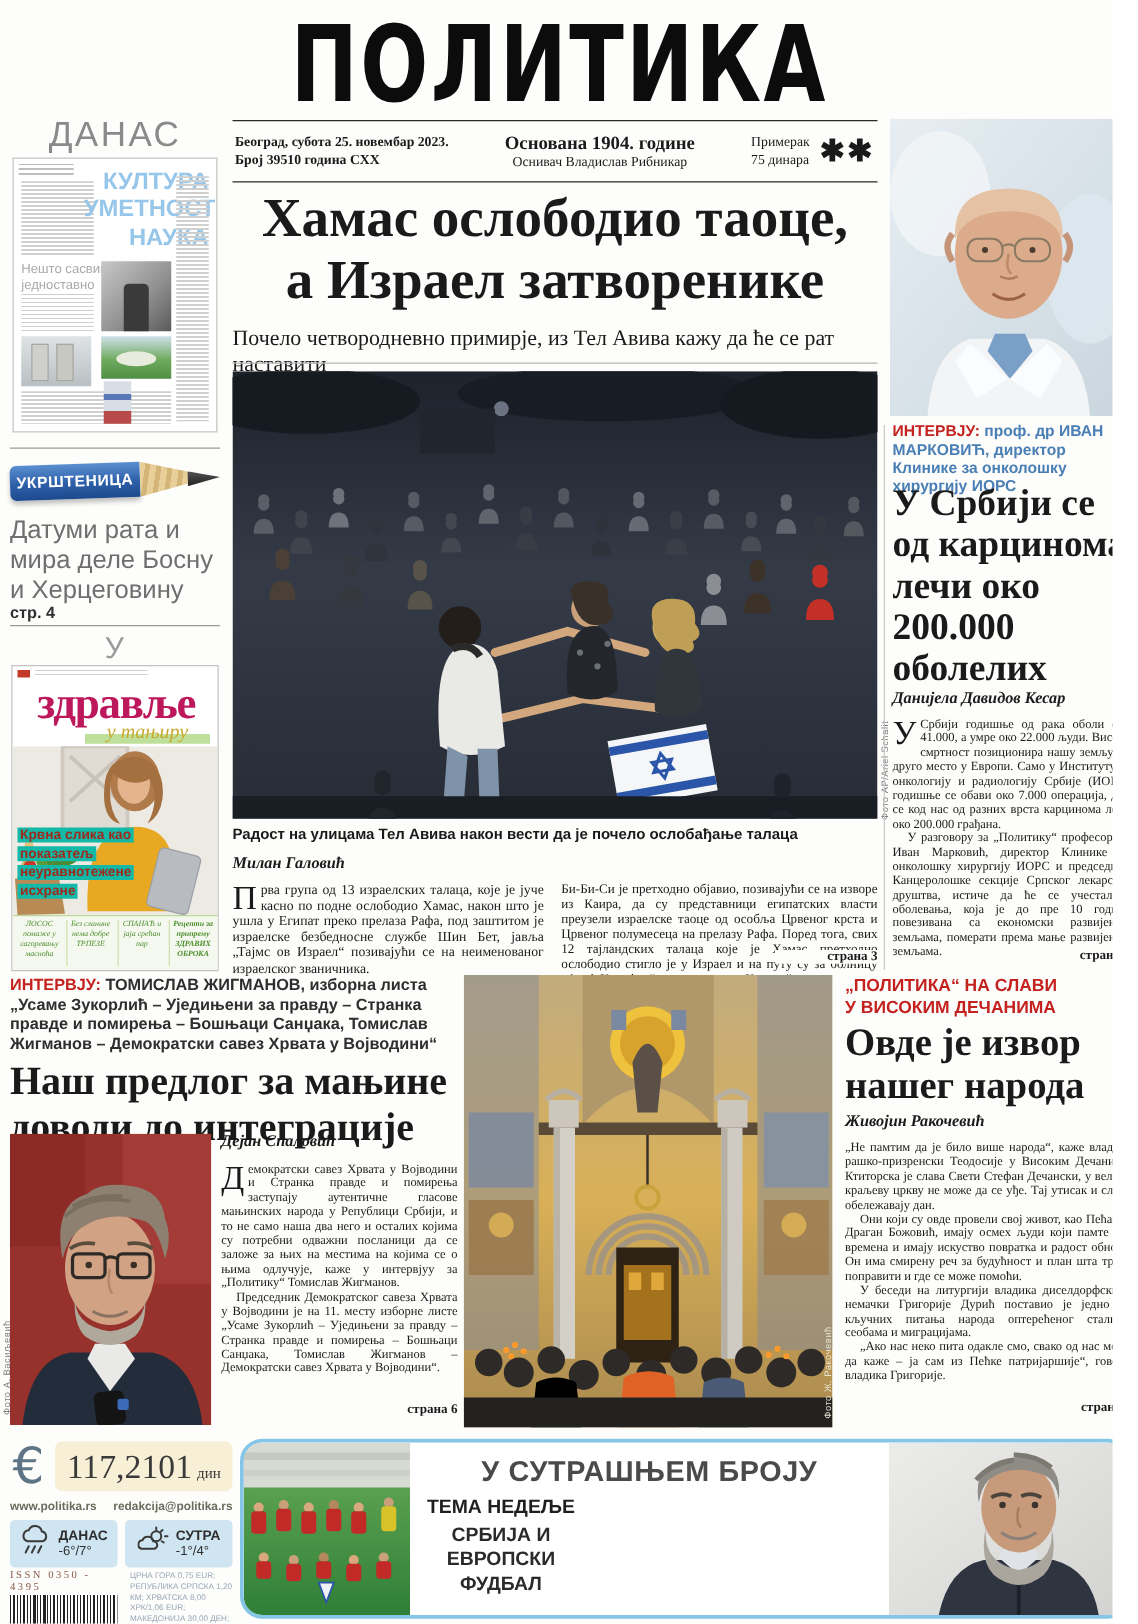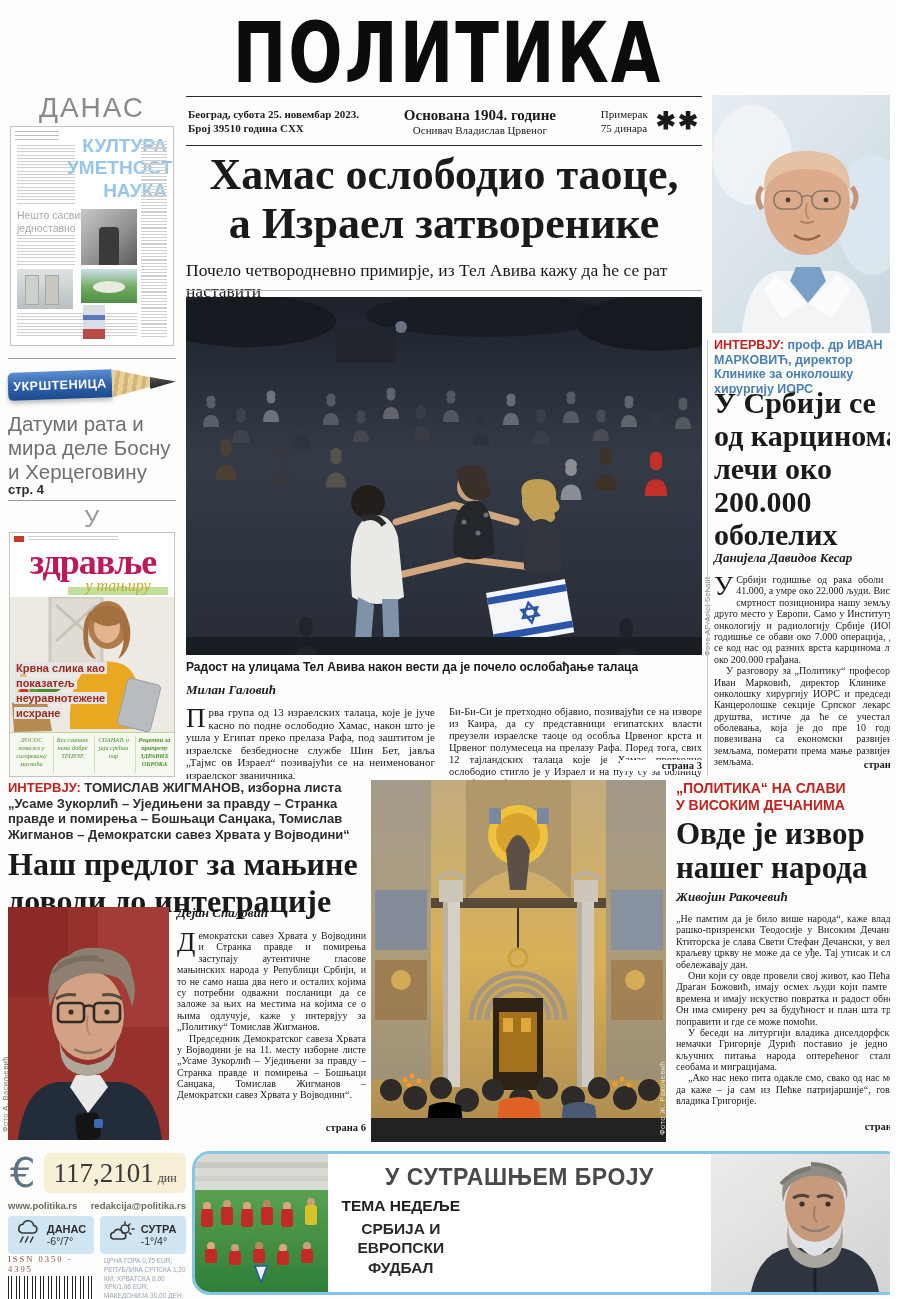--- a/index.html
+++ b/index.html
@@ -43,21 +43,21 @@
 
   <div class="abs logo ctr" style="left:190px; top:4px; width:515px;">ПОЛИТИКА</div>
 
   <div class="abs" style="left:186px; top:96px; width:516px; height:50px; border-top:1.5px solid #2a2a2a; border-bottom:1.5px solid #2a2a2a; display:flex; align-items:center; justify-content:space-between; padding:0 2px;">
     <div style="font-size:11px; font-weight:700; line-height:1.3;">
       <div>Београд, субота 25. новембар 2023.</div>
       <div>Број 39510 година CXX</div>
     </div>
     <div class="ctr">
       <div style="font-size:15px; font-weight:700;">Основана 1904. године</div>
-      <div style="font-size:11px;">Оснивач Владислав Црвеног</div>
+      <div style="font-size:11px;">Оснивач Владислав Рибникар</div>
     </div>
     <div style="display:flex; align-items:center; gap:8px;">
       <div style="font-size:11px; line-height:1.3;">
         <div>Примерак</div>
         <div>75 динара</div>
       </div>
       <div style="font-size:24px; letter-spacing:2px; font-weight:700;">✱✱</div>
     </div>
   </div>
 
@@ -125,21 +125,21 @@
       <path d="M104,78 l26,44 -18,8 -20,-40 z" fill="#e8a821"></path>
       <rect x="112" y="84" width="34" height="48" rx="4" transform="rotate(14 129 108)" fill="#b8bcc0" stroke="#9aa0a6"></rect>
       <path d="M2,106 l34,-8 6,36 -38,1 z" fill="#b98b54"></path>
       <path d="M6,96 q10,-14 4,-26 q10,8 8,26 z" fill="#d9b36a"></path>
       <circle cx="14" cy="96" r="5" fill="#c8372a"></circle>
       <circle cx="24" cy="92" r="5" fill="#5f9a3a"></circle>
       <path d="M28,92 q14,-12 26,-4 q-4,10 -26,8 z" fill="#4d8a33"></path>
       <path d="M4,90 q8,-10 6,-18 l6,2 q2,10 -4,18 z" fill="#e6c27e"></path>
     </svg>
     <div class="abs sans" style="left:4px; top:128px; width:96px; font-size:11px; font-weight:700; line-height:1.35; color:#9c2b1e;">
-      <span style="background:#e5e5e5; padding:0 2px; -webkit-box-decoration-break:clone; box-decoration-break:clone;">Крвна слика као показатељ неуравнотежене исхране</span>
+      <span style="background:#14b8a6; padding:0 2px; -webkit-box-decoration-break:clone; box-decoration-break:clone;">Крвна слика као показатељ неуравнотежене исхране</span>
     </div>
     <div class="abs" style="left:0; bottom:0; width:166px; height:44px; background:#f4f8ee; border-top:1px solid #bcd89a; display:flex; gap:3px; padding:3px;">
       <div class="mag-item" style="flex:1;">ЛОСОС помаже у сагоревању масноћа</div>
       <div class="mag-item" style="flex:1; border-left:1px solid #cfe0b0;">Без сланине нема добре ТРПЕЗЕ</div>
       <div class="mag-item" style="flex:1; border-left:1px solid #cfe0b0;">СПАНАЋ и јаја срећан пар</div>
       <div class="mag-item" style="flex:1; border-left:1px solid #cfe0b0; font-weight:700;">Рецепти за припрему ЗДРАВИХ ОБРОКА</div>
     </div>
   </div>
 
   <div class="abs hl ctr" style="left:186px; top:150px; width:516px; font-size:44px;">

